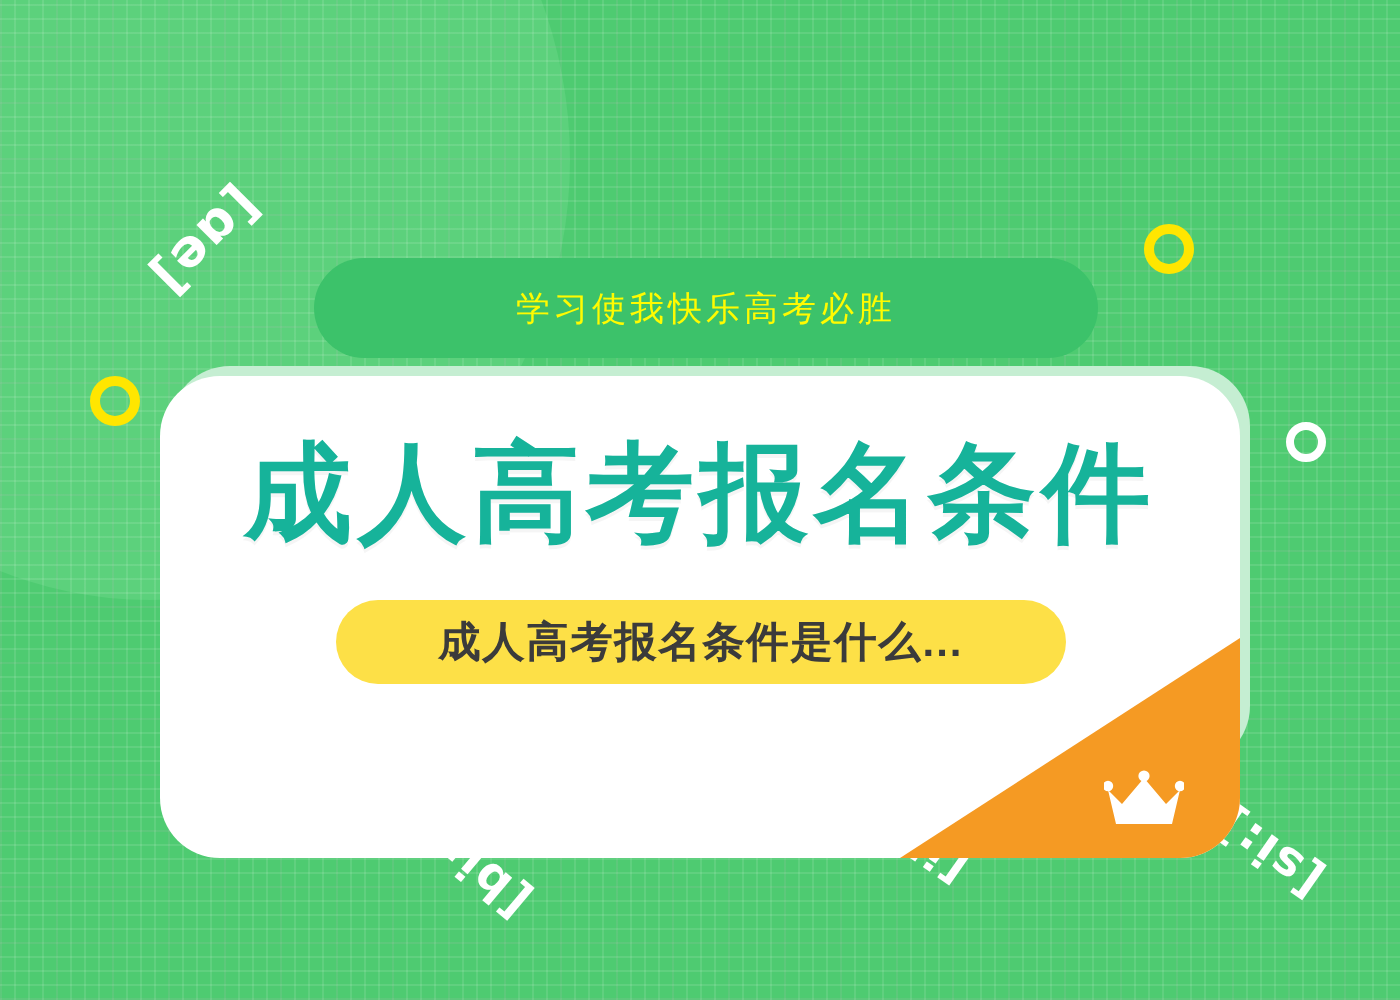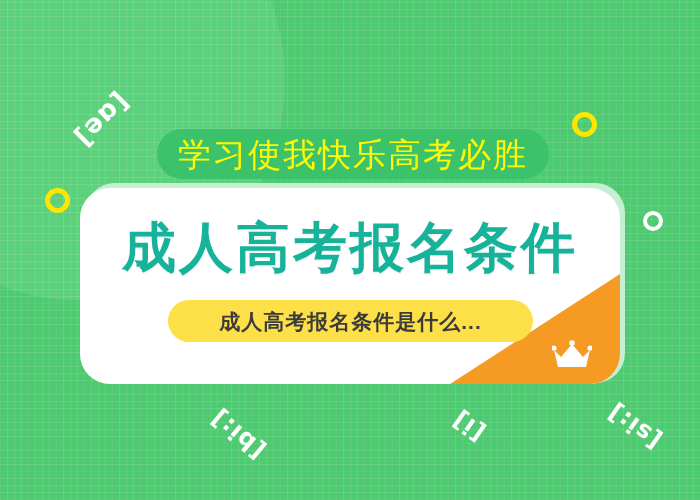--- a/index.html
+++ b/index.html
@@ -103,39 +103,39 @@
     width:392px; height:50px;
     background:#3cc26a;
     border-radius:25px;
     display:flex;
     align-items:center;
     justify-content:center;
     z-index:6;
   }
   .banner-text {
     color:#fffb00;
-    font-size:33px;
+    font-size:17px;
     font-weight:500;
     letter-spacing:2px;
     line-height:1;
   }
 
   
   .card-shadow {
     position:absolute;
     left:85px; top:183px;
     width:540px; height:200px;
     background:#c5eed2;
     border-radius:30px;
     z-index:6;
   }
   .card {
     position:absolute;
     left:80px; top:188px;
-    width:540px; height:196px;
+    width:540px; height:241px;
     background:#ffffff;
     border-radius:30px;
     overflow:hidden;
     z-index:7;
   }
 
   
   .corner {
     position:absolute;
     right:0; bottom:0;

